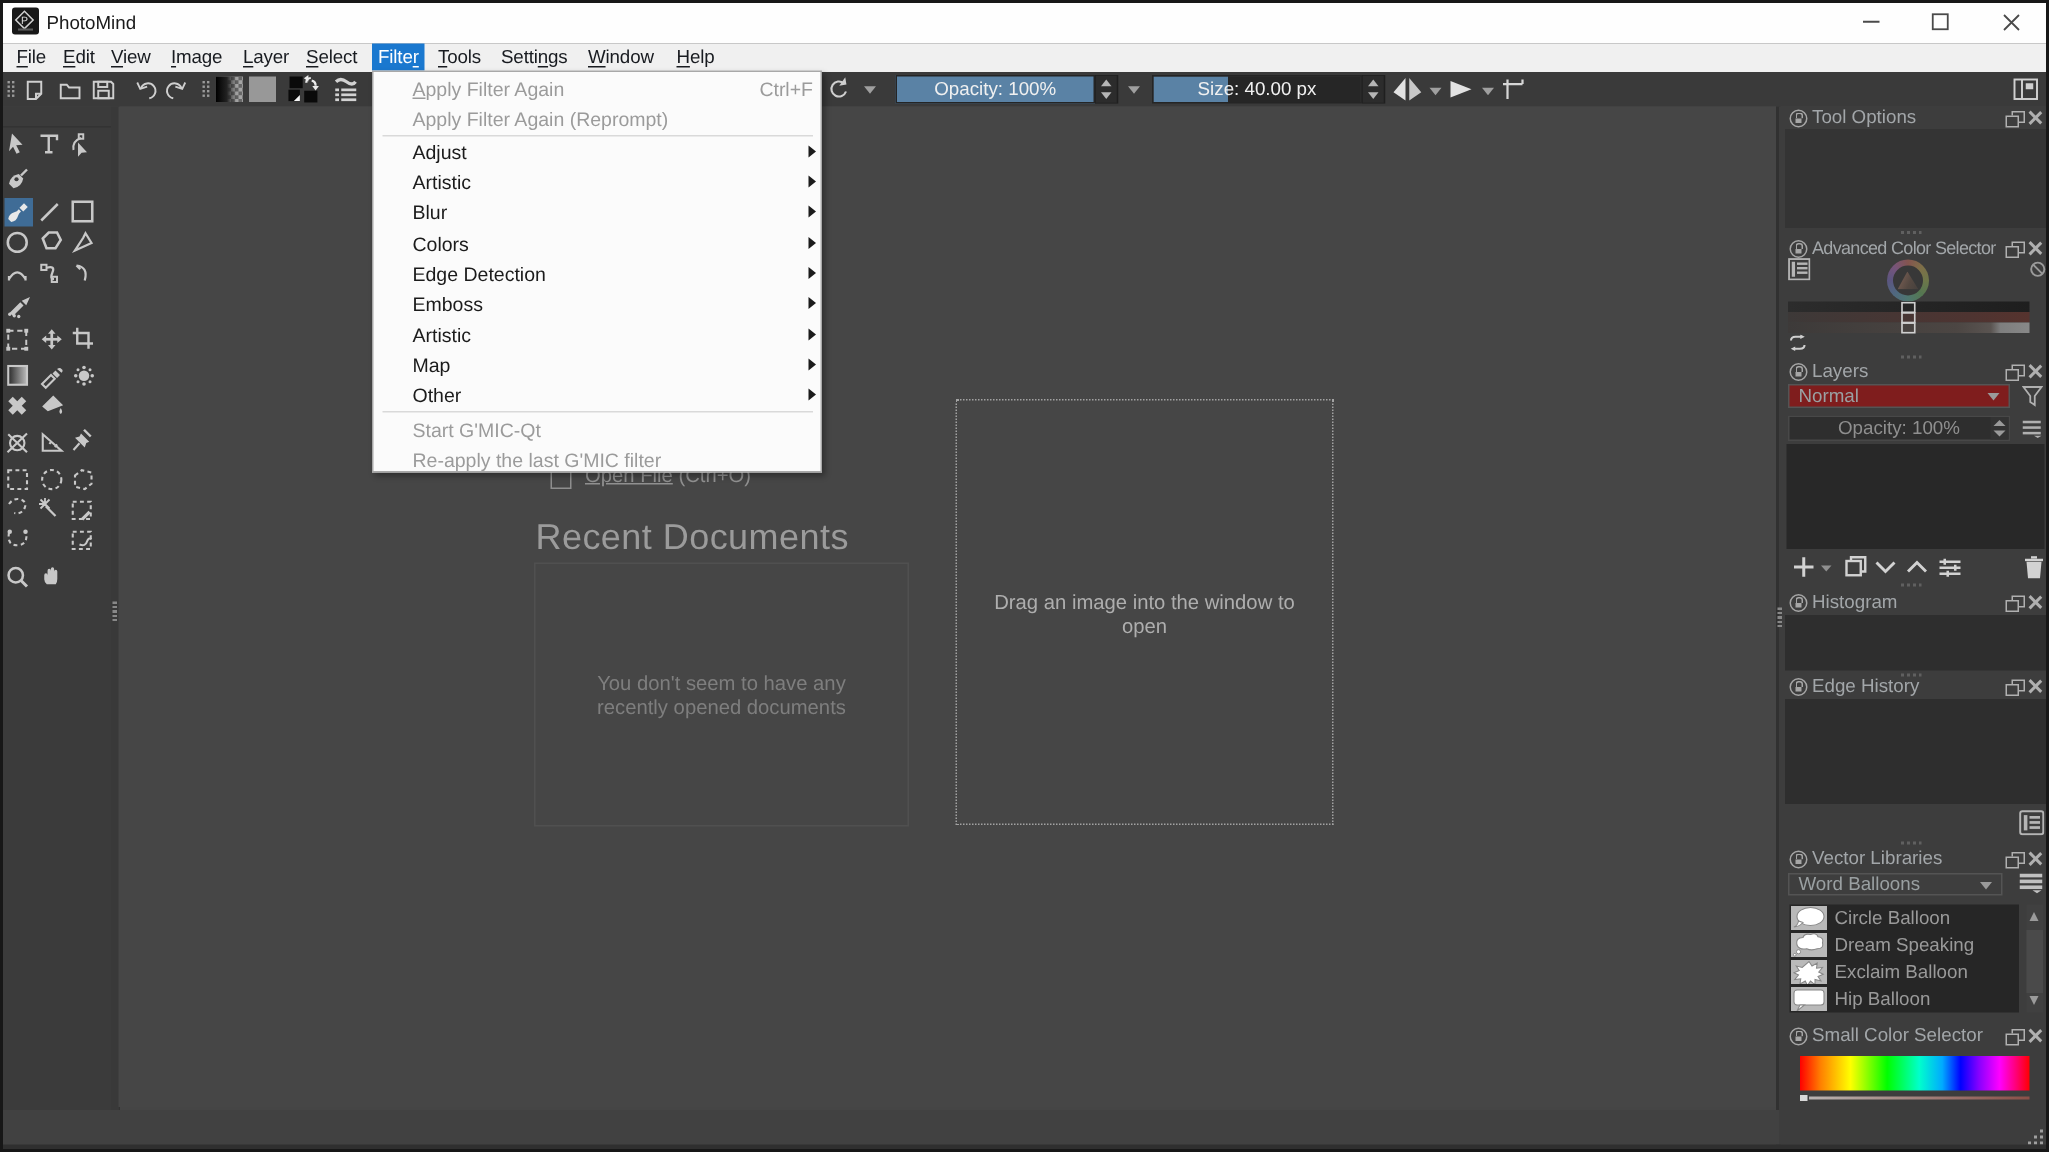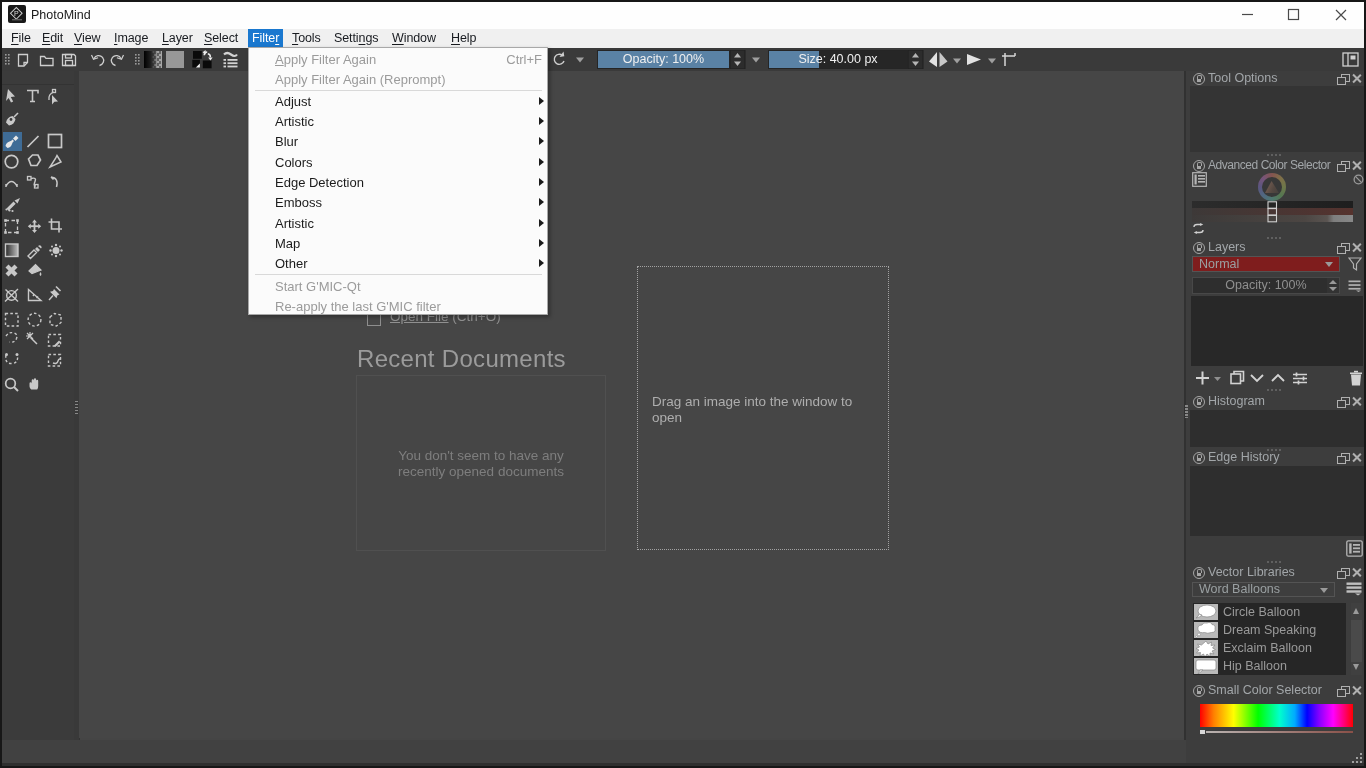--- a/index.html
+++ b/index.html
@@ -288,21 +288,21 @@
 <div class="abs" style="left:74.5px;top:401px;width:3px;height:13px;background:repeating-linear-gradient(180deg,#888 0 1.5px,transparent 1.5px 3px)"></div>
 <div class="abs" style="left:1184px;top:71px;width:2.5px;height:692px;background:#313131"></div>
 <div class="abs" style="left:1185px;top:405px;width:3px;height:13px;z-index:5;background:repeating-linear-gradient(180deg,#888 0 1.5px,transparent 1.5px 3px)"></div>
 <div id="canvas" class="abs"></div>
 <div class="abs" style="left:367px;top:313px;width:14px;height:13px;border:1.4px solid #8e8e8e;background:#464646"></div>
 <div class="abs" style="left:390px;top:309px;font-size:13.5px;color:#909090"><span style="text-decoration:underline">Open File</span> (Ctrl+O)</div>
 <div class="abs" style="left:357px;top:345px;font-size:24px;color:#9b9b9b;letter-spacing:0.3px">Recent Documents</div>
 <div class="abs" style="left:356px;top:375px;width:250px;height:176px;border:1px solid #505050"></div>
 <div class="abs" style="left:356px;top:448px;width:250px;text-align:center;font-size:13.5px;color:#7e7e7e;line-height:16px">You don't seem to have any<br>recently opened documents</div>
 <div class="abs" style="left:637px;top:266px;width:252px;height:284px;border:1px dotted #a2a2a2"></div>
-<div class="abs" style="left:652px;top:394px;width:222px;text-align:left;font-size:13.5px;color:#aeaeae;line-height:16px">Drag an image into the window to<br>open</div>
+<div class="abs" style="left:652px;top:394px;width:222px;text-align:center;font-size:13.5px;color:#aeaeae;line-height:16px">Drag an image into the window to<br>open</div>
 
 <div id="rightpanel" class="abs"></div>
 <div class="lock" style="left:1193px;top:73px"></div>
 <div class="dtitle" style="top:71px">Tool Options</div>
 <div class="fl" style="left:1337px;top:74px"></div>
 <div class="xc" style="left:1351px;top:73px"></div>
 <div class="well" style="left:1190px;top:86px;width:174px;height:66px"></div>
 <div class="spl" style="top:154px"></div>
 
 <div class="lock" style="left:1193px;top:160px"></div>

